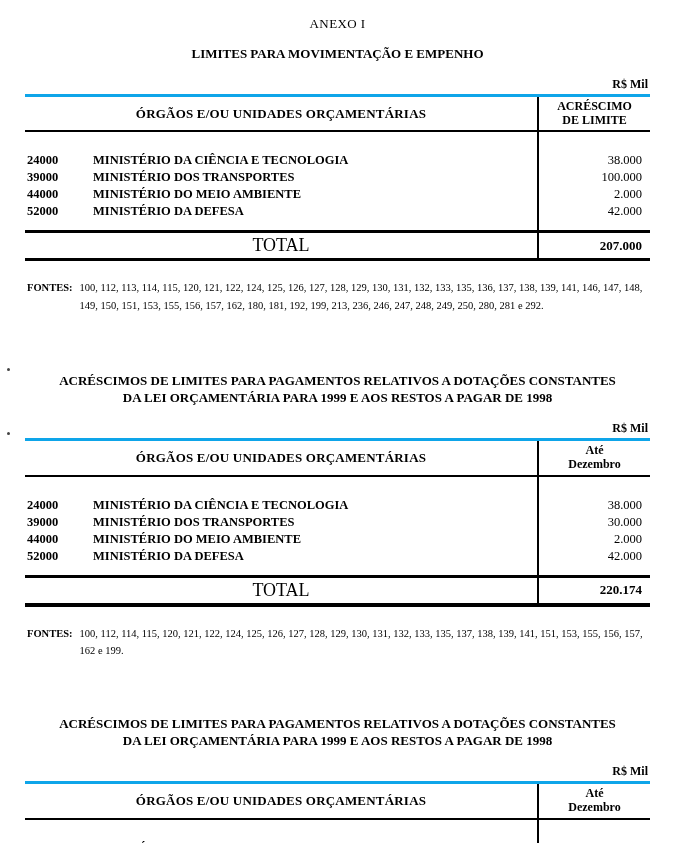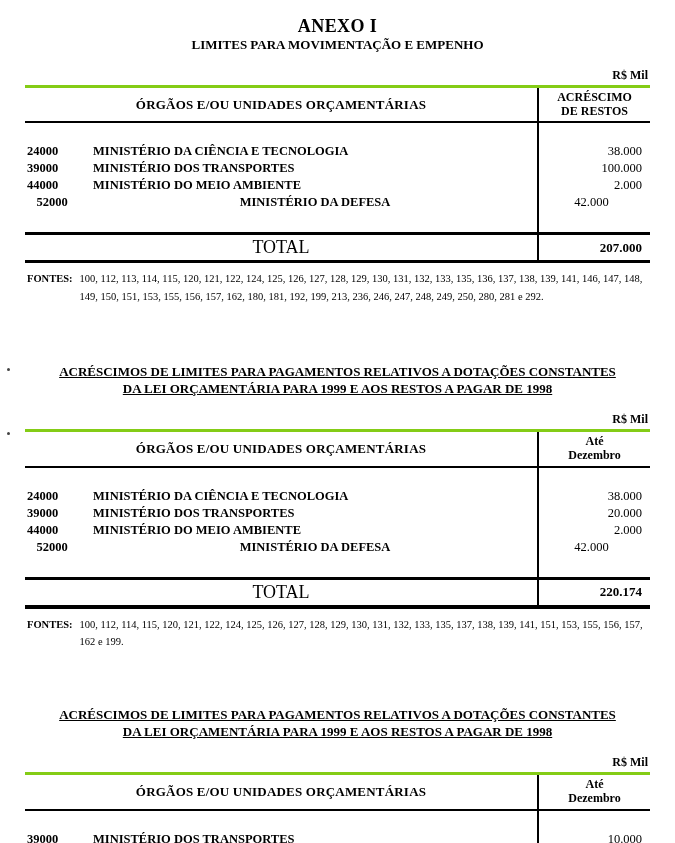--- a/index.html
+++ b/index.html
@@ -12,45 +12,45 @@
   }
   .page {
     position:relative;
     width:675px;
     min-height:843px;
     background:#fff;
     padding:16px 25px 14px 25px;
   }
   .annex-heading {
     text-align:center;
-    font-size:18px;
-    font-weight:700;
+    font-size:13px;
+    font-weight:400;
     letter-spacing:.4px;
   }
   .annex-title {
     text-align:center;
     font-size:13px;
     font-weight:700;
     line-height:1.3;
     max-width:575px;
-    margin:0 auto 0 auto;
+    margin:14px auto 0 auto;
   }
   .annex-2 { margin-top:58px; }
   .annex-3 { margin-top:56px; }
-  .annex-2 .annex-title, .annex-3 .annex-title { margin-top:20px;text-decoration:underline; }
+  .annex-2 .annex-title, .annex-3 .annex-title { margin-top:20px; }
   .currency {
     text-align:right;
     font-size:12px;
     font-weight:700;
     margin:14px 2px 2px 0;
   }
   table.limits-table {
     width:100%;
     border-collapse:collapse;
-    border-top:3px solid #84cc16;
+    border-top:3px solid #0ea5e9;
     border-bottom:3px solid #000;
   }
   .annex-2 table.limits-table { border-bottom:4px solid #000; }
   thead tr { border-bottom:2px solid #000; }
   th.org-header {
     font-size:13px;
     font-weight:700;
     text-align:center;
     padding:7px 0;
     letter-spacing:.2px;
@@ -80,35 +80,35 @@
     padding:1px 0 1px 16px;
   }
   td.value {
     border-left:2px solid #000;
     font-size:12.5px;
     text-align:right;
     padding:1px 8px 1px 2px;
     white-space:nowrap;
   }
   tbody tr.first td { padding-top:21px; }
-  tbody tr.last td { padding-bottom:22px;text-align:center; }
+  tbody tr.last td { padding-bottom:11px; }
   tfoot tr { border-top:3px solid #000; }
   td.total-label {
     text-align:center;
     font-size:18px;
     font-weight:400;
     padding:2px 0;
   }
   td.total-value { font-weight:700; font-size:13px; }
   .fontes {
     display:flex;
     align-items:flex-start;
     font-size:10.5px;
     line-height:1.7;
-    margin-top:7px;
+    margin-top:18px;
     padding-left:2px;
   }
   .fontes-label {
     font-weight:700;
     flex:0 0 auto;
     margin-right:7px;
     white-space:nowrap;
   }
   .fontes-text { font-weight:400; }
   .stray-dot {
@@ -134,21 +134,21 @@
     <h2 class="annex-heading">ANEXO I</h2>
     <h3 class="annex-title">LIMITES PARA MOVIMENTAÇÃO E EMPENHO</h3>
     <div class="currency">R$ Mil</div>
 
     <table class="limits-table">
       <thead>
         <tr class="header-row">
           <th class="org-header" colspan="2">ÓRGÃOS E/OU UNIDADES ORÇAMENTÁRIAS</th>
           <th class="value-header">
             <span>ACRÉSCIMO</span><br>
-            <span>DE RESTOS</span>
+            <span>DE LIMITE</span>
           </th>
         </tr>
       </thead>
       <tbody>
         <tr class="first">
           <td class="code">24000</td>
           <td class="org-name">MINISTÉRIO DA CIÊNCIA E TECNOLOGIA</td>
           <td class="value">38.000</td>
         </tr>
         <tr>
@@ -197,21 +197,21 @@
       </thead>
       <tbody>
         <tr class="first">
           <td class="code">24000</td>
           <td class="org-name">MINISTÉRIO DA CIÊNCIA E TECNOLOGIA</td>
           <td class="value">38.000</td>
         </tr>
         <tr>
           <td class="code">39000</td>
           <td class="org-name">MINISTÉRIO DOS TRANSPORTES</td>
-          <td class="value">20.000</td>
+          <td class="value">30.000</td>
         </tr>
         <tr>
           <td class="code">44000</td>
           <td class="org-name">MINISTÉRIO DO MEIO AMBIENTE</td>
           <td class="value">2.000</td>
         </tr>
         <tr class="last">
           <td class="code">52000</td>
           <td class="org-name">MINISTÉRIO DA DEFESA</td>
           <td class="value">42.000</td>

